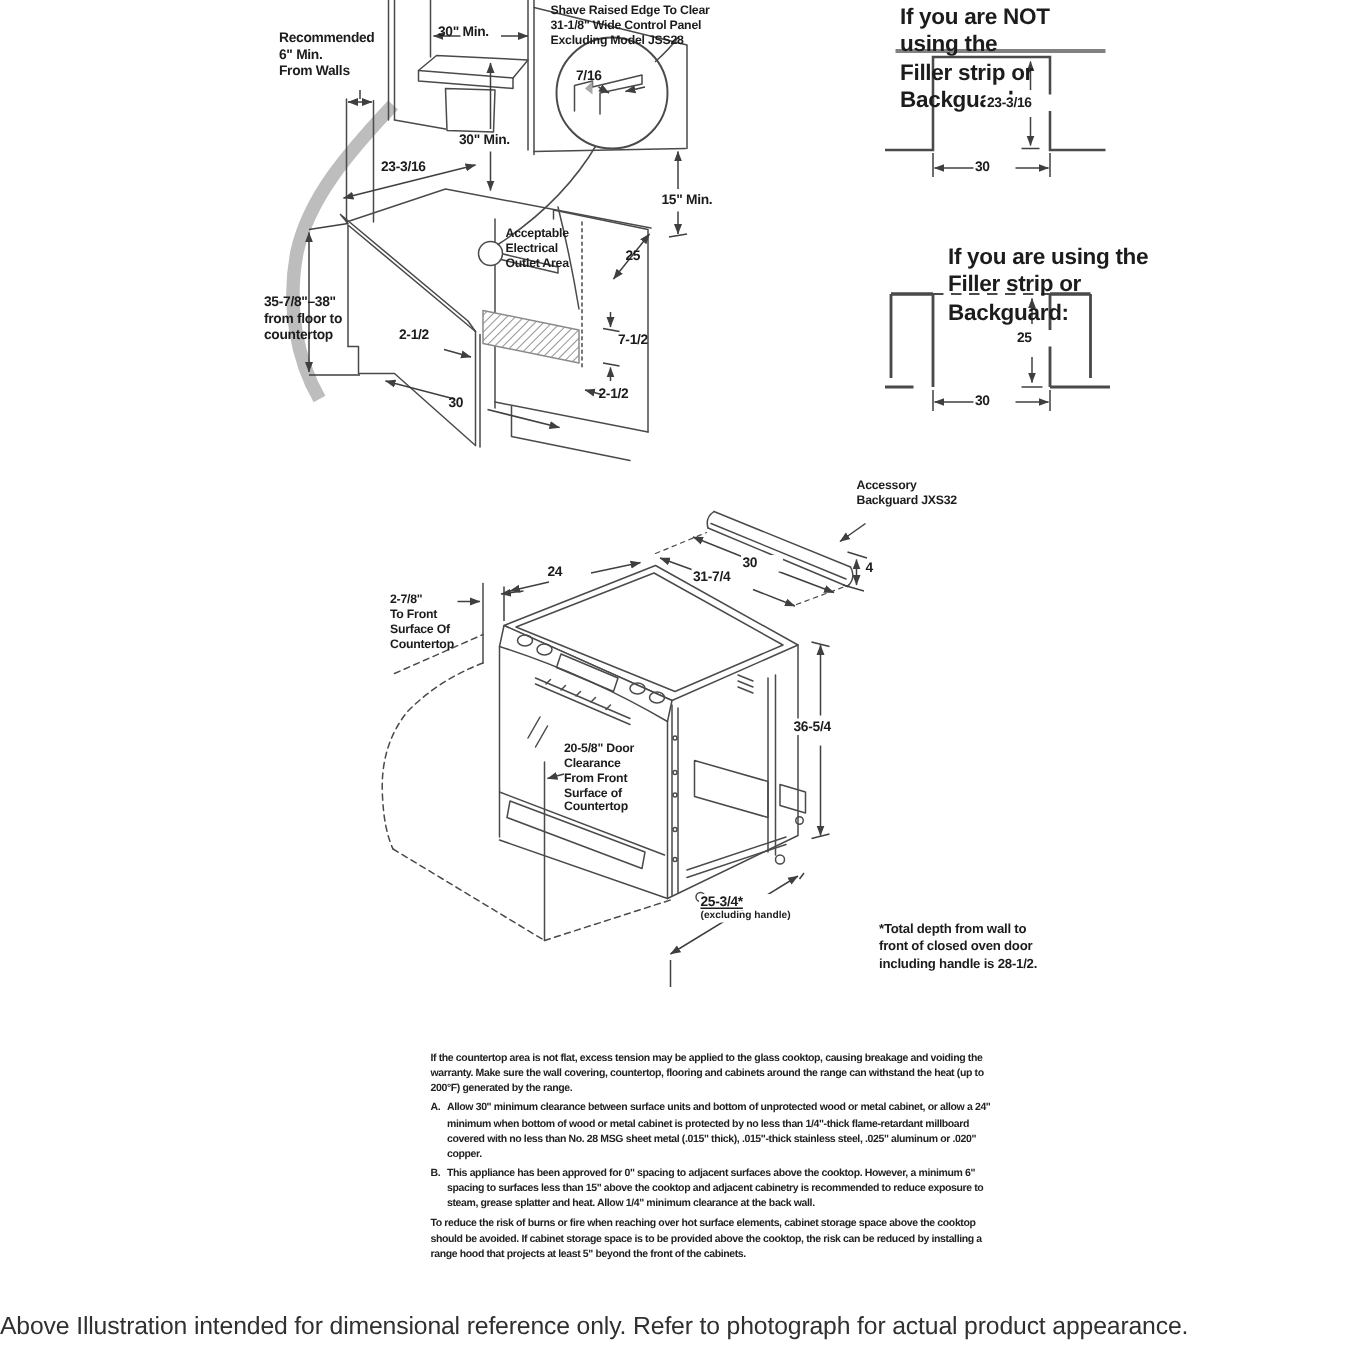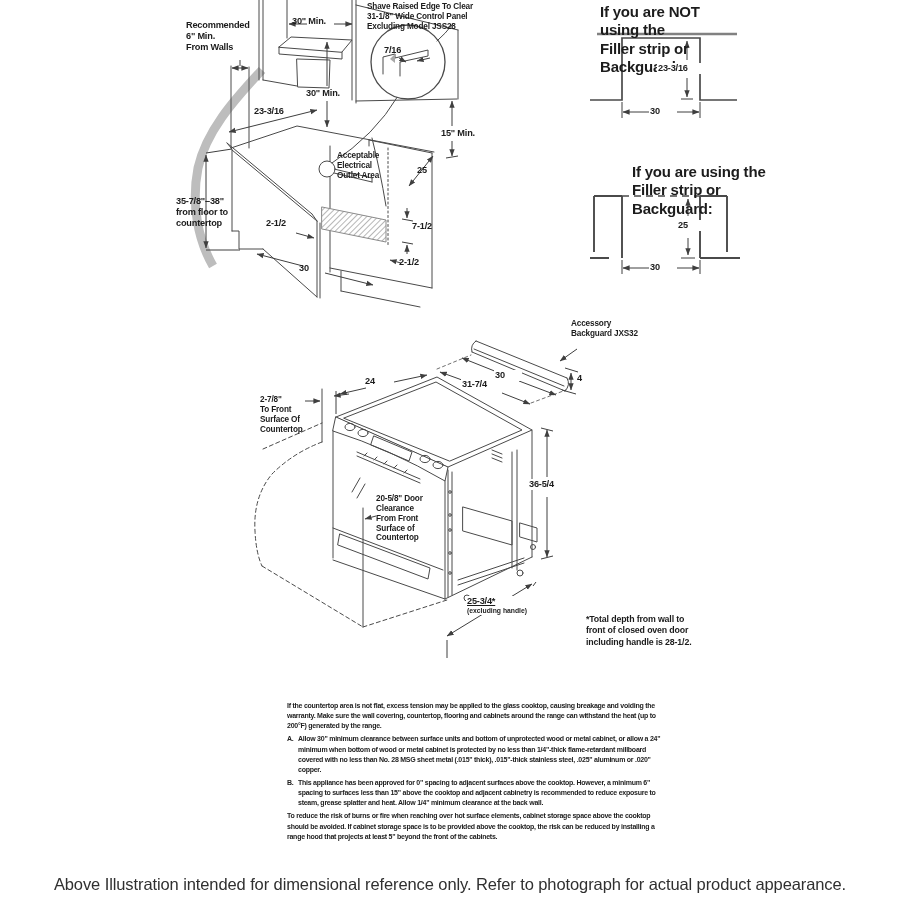--- a/index.html
+++ b/index.html
@@ -11,21 +11,21 @@
   .lbl.c{text-align:left;}
   .lbl.sm{font-size:8.2px;letter-spacing:-0.15px;line-height:1.2;}
   .lbl.xs{font-size:6.8px;letter-spacing:0;}
   .lbl.bg{background:#fff;padding:0 1px;}
   .hdr{font-size:15px;line-height:1.22;}
   .notes{position:absolute;left:287px;top:701px;width:376px;font-size:7px;font-weight:bold;
          letter-spacing:-0.25px;line-height:1.45;color:#222;}
   .notes p{margin:0 0 3px 0;}
   .noteitem{display:flex;margin:0 0 3px 0;}
   .noteitem .tag{width:11px;flex:0 0 11px;}
-  .footer{position:absolute;left:0;top:875px;width:900px;text-align:center;
+  .footer{position:absolute;left:0;top:875px;width:900px;
           font-size:16.5px;font-weight:normal;color:#303030;letter-spacing:-0.1px;}
 </style>
 </head>
 <body>
 
 <div class="canvas">
 
   <svg style="left:165px;top:0;" width="330" height="305" viewBox="165 0 330 305">
     <defs>
       <marker id="ah" viewBox="0 0 10 10" refX="9.5" refY="5" markerWidth="7" markerHeight="7" orient="auto-start-reverse" markerUnits="userSpaceOnUse">

